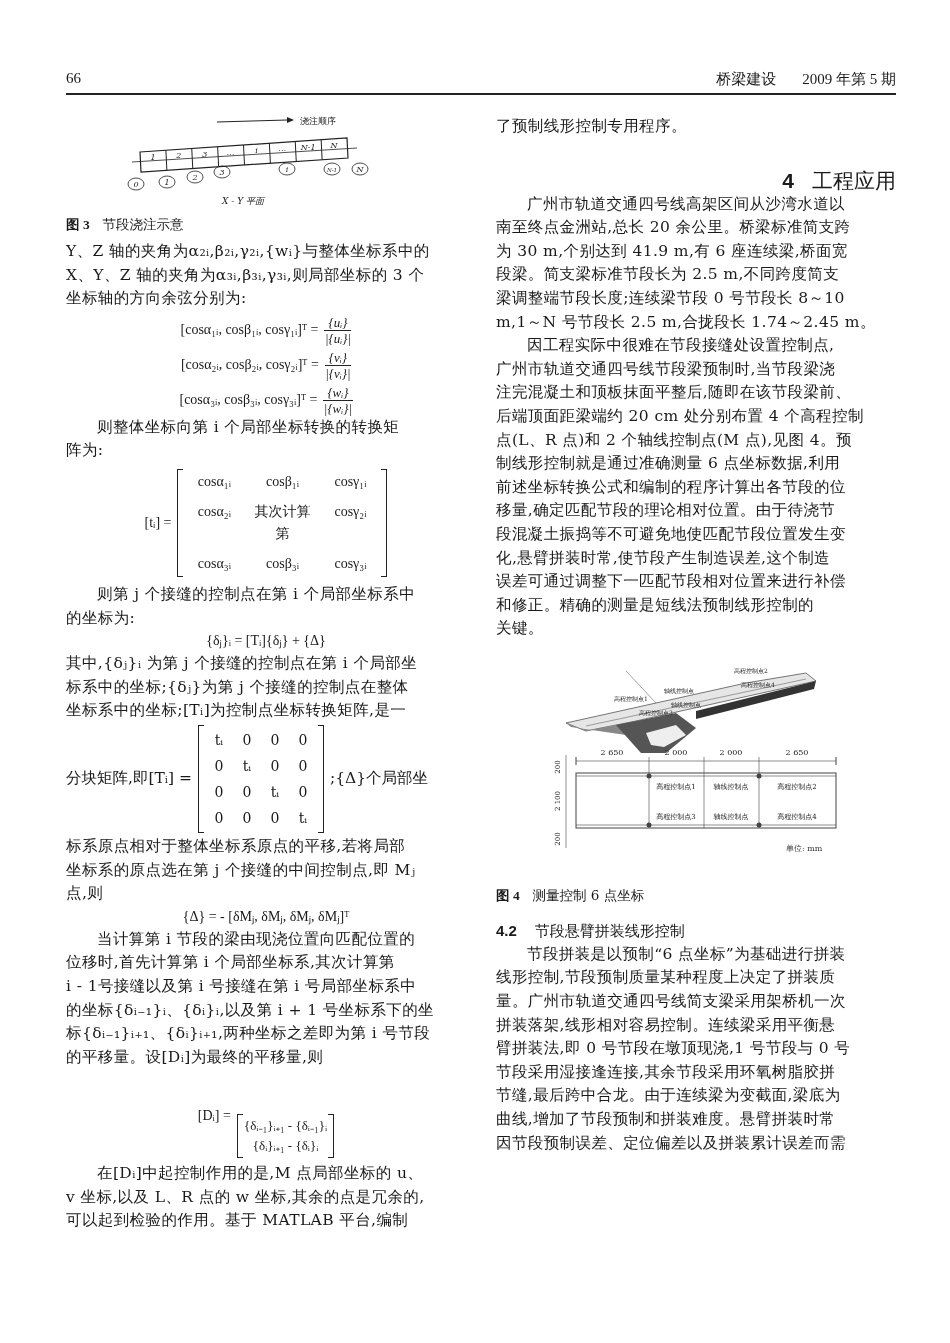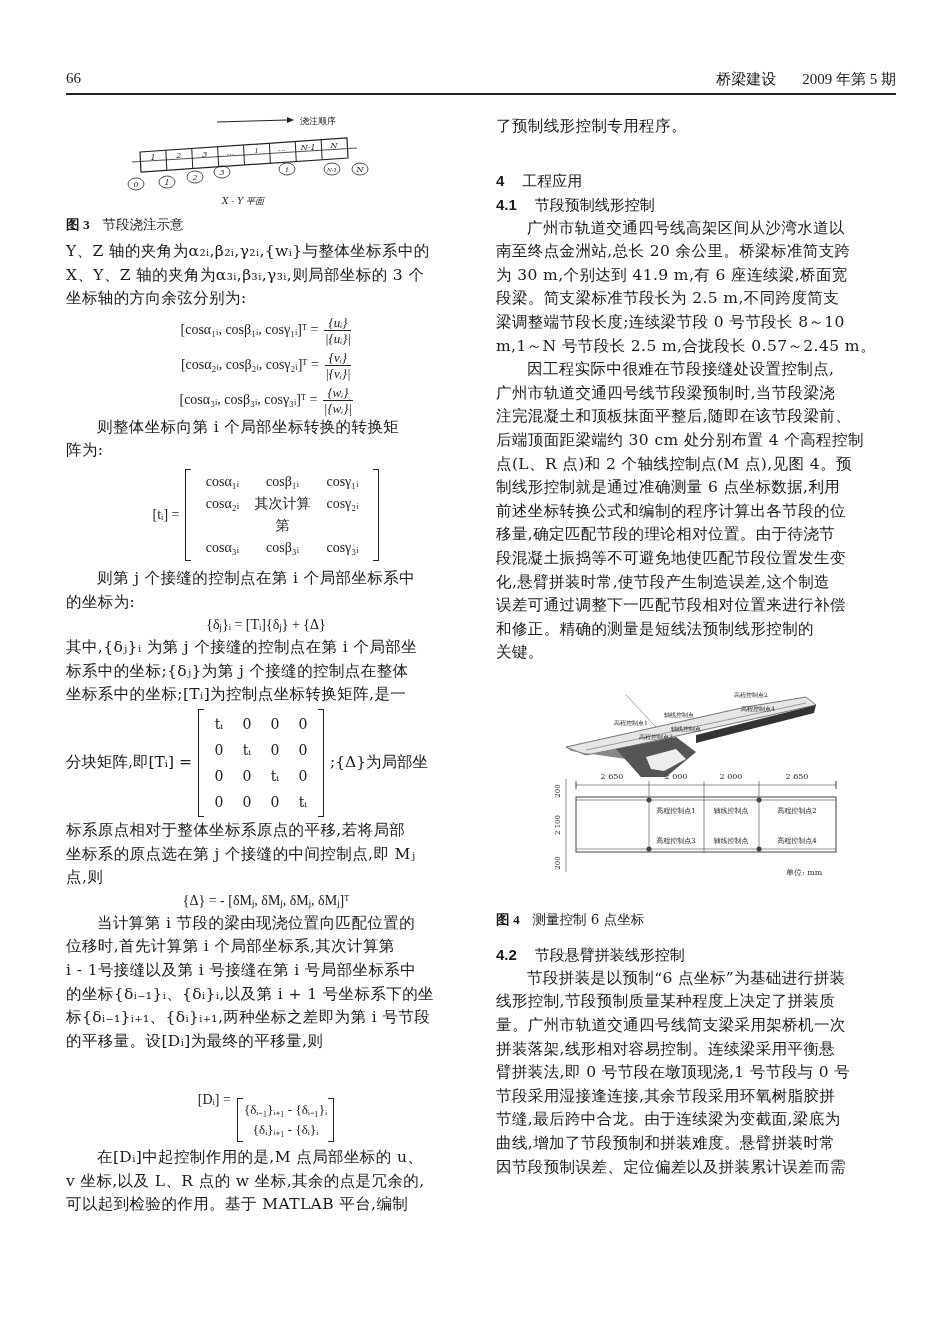--- a/index.html
+++ b/index.html
@@ -27,21 +27,21 @@
   .eq-row { display: flex; align-items: center; justify-content: center; gap: 6px; }
   .frac { display: inline-flex; flex-direction: column; align-items: center; font-style: italic; font-size: 13px; line-height: 15px; }
   .frac .num { border-bottom: 1px solid #222; padding: 0 4px; }
 
   .matrix { display: inline-grid; border-left: 1.5px solid #222; border-right: 1.5px solid #222; padding: 2px 6px; position: relative; font-size: 14px; }
   .matrix::before, .matrix::after { content: ""; position: absolute; top: 0; bottom: 0; width: 5px; border-top: 1.5px solid #222; border-bottom: 1.5px solid #222; }
   .matrix::before { left: 0; }
   .matrix::after { right: 0; }
   .matrix span { text-align: center; }
 
-  .h4 { font-size: 15px; line-height: 24px; margin-top: 18px; }
+  .h4 { font-size: 21px; line-height: 24px; margin-top: 18px; text-align: right; }
   .h4 b, .h41 b { font-family: "Liberation Sans", sans-serif; font-weight: bold; margin-right: 18px; }
   .h41 { font-size: 15px; line-height: 24px; }
 
   .fig4 { position: relative; height: 250px; margin-top: 22px; }
   .fig4 svg { position: absolute; left: 50px; top: 0; }
 </style>
 </head>
 <body>
 
 <div class="header">
@@ -122,21 +122,21 @@
         <span class="num">{wᵢ}</span>
         <span>|{wᵢ}|</span>
       </span>
   </div>
 
   <p class="line indent">则整体坐标向第 i 个局部坐标转换的转换矩</p>
   <p class="line">阵为:</p>
 
   <div class="eq-row eq" style="margin:6px 0">
     <span>[tᵢ] =</span>
-    <span class="matrix" id="mat-t" style="grid-template-columns:repeat(3,60px);">
+    <span class="matrix" id="mat-t" style="grid-template-columns:repeat(3,60px);gap:8px;">
         <span>cosα₁ᵢ</span>
         <span>cosβ₁ᵢ</span>
         <span>cosγ₁ᵢ</span>
         <span>cosα₂ᵢ</span>
         <span>其次计算第</span>
         <span>cosγ₂ᵢ</span>
         <span>cosα₃ᵢ</span>
         <span>cosβ₃ᵢ</span>
         <span>cosγ₃ᵢ</span>
       </span>
@@ -162,21 +162,21 @@
         <span>0</span>
         <span>0</span>
         <span>0</span>
         <span>tᵢ</span>
         <span>0</span>
         <span>0</span>
         <span>0</span>
         <span>0</span>
         <span>tᵢ</span>
       </span>
-    <span>;{Δ}为局部坐</span>
+    <span>;{Δ}个局部坐</span>
   </div>
   <p class="line">标系原点相对于整体坐标系原点的平移,若将局部</p>
   <p class="line">坐标系的原点选在第 j 个接缝的中间控制点,即 Mⱼ</p>
   <p class="line">点,则</p>
   <div class="eq">{Δ} = - [δMⱼ, δMⱼ, δMⱼ, δMⱼ]ᵀ</div>
 
   <p class="line indent">当计算第 i 节段的梁由现浇位置向匹配位置的</p>
   <p class="line">位移时,首先计算第 i 个局部坐标系,其次计算第</p>
   <p class="line">i - 1号接缝以及第 i 号接缝在第 i 号局部坐标系中</p>
   <p class="line">的坐标{δᵢ₋₁}ᵢ、{δᵢ}ᵢ,以及第 i + 1 号坐标系下的坐</p>
@@ -192,34 +192,33 @@
   </div>
 
   <p class="line indent">在[Dᵢ]中起控制作用的是,M 点局部坐标的 u、</p>
   <p class="line">v 坐标,以及 L、R 点的 w 坐标,其余的点是冗余的,</p>
   <p class="line">可以起到检验的作用。基于 MATLAB 平台,编制</p>
 </div>
 
 <div class="col right">
   <p class="line" style="margin-top:15px">了预制线形控制专用程序。</p>
   <div class="h4" style="margin-top:30px"><b>4</b><span>工程应用</span></div>
-  <div class="h41"><b>4.1</b><span>节段预制线形控制</span></div>
   <div id="r-p1">
       <p class="line indent">广州市轨道交通四号线高架区间从沙湾水道以</p>
       <p class="line">南至终点金洲站,总长 20 余公里。桥梁标准简支跨</p>
       <p class="line">为 30 m,个别达到 41.9 m,有 6 座连续梁,桥面宽</p>
       <p class="line">段梁。简支梁标准节段长为 2.5 m,不同跨度简支</p>
       <p class="line">梁调整端节段长度;连续梁节段 0 号节段长 8～10</p>
-      <p class="line">m,1～N 号节段长 2.5 m,合拢段长 0.57～2.45 m。</p>
+      <p class="line">m,1～N 号节段长 2.5 m,合拢段长 1.74～2.45 m。</p>
     </div>
   <div id="r-p2">
       <p class="line indent">因工程实际中很难在节段接缝处设置控制点,</p>
       <p class="line">广州市轨道交通四号线节段梁预制时,当节段梁浇</p>
       <p class="line">注完混凝土和顶板抹面平整后,随即在该节段梁前、</p>
-      <p class="line">后端顶面距梁端约 30 cm 处分别布置 4 个高程控制</p>
+      <p class="line">后端顶面距梁端约 20 cm 处分别布置 4 个高程控制</p>
       <p class="line">点(L、R 点)和 2 个轴线控制点(M 点),见图 4。预</p>
       <p class="line">制线形控制就是通过准确测量 6 点坐标数据,利用</p>
       <p class="line">前述坐标转换公式和编制的程序计算出各节段的位</p>
       <p class="line">移量,确定匹配节段的理论相对位置。由于待浇节</p>
       <p class="line">段混凝土振捣等不可避免地使匹配节段位置发生变</p>
       <p class="line">化,悬臂拼装时常,使节段产生制造误差,这个制造</p>
       <p class="line">误差可通过调整下一匹配节段相对位置来进行补偿</p>
       <p class="line">和修正。精确的测量是短线法预制线形控制的</p>
       <p class="line">关键。</p>
     </div>

